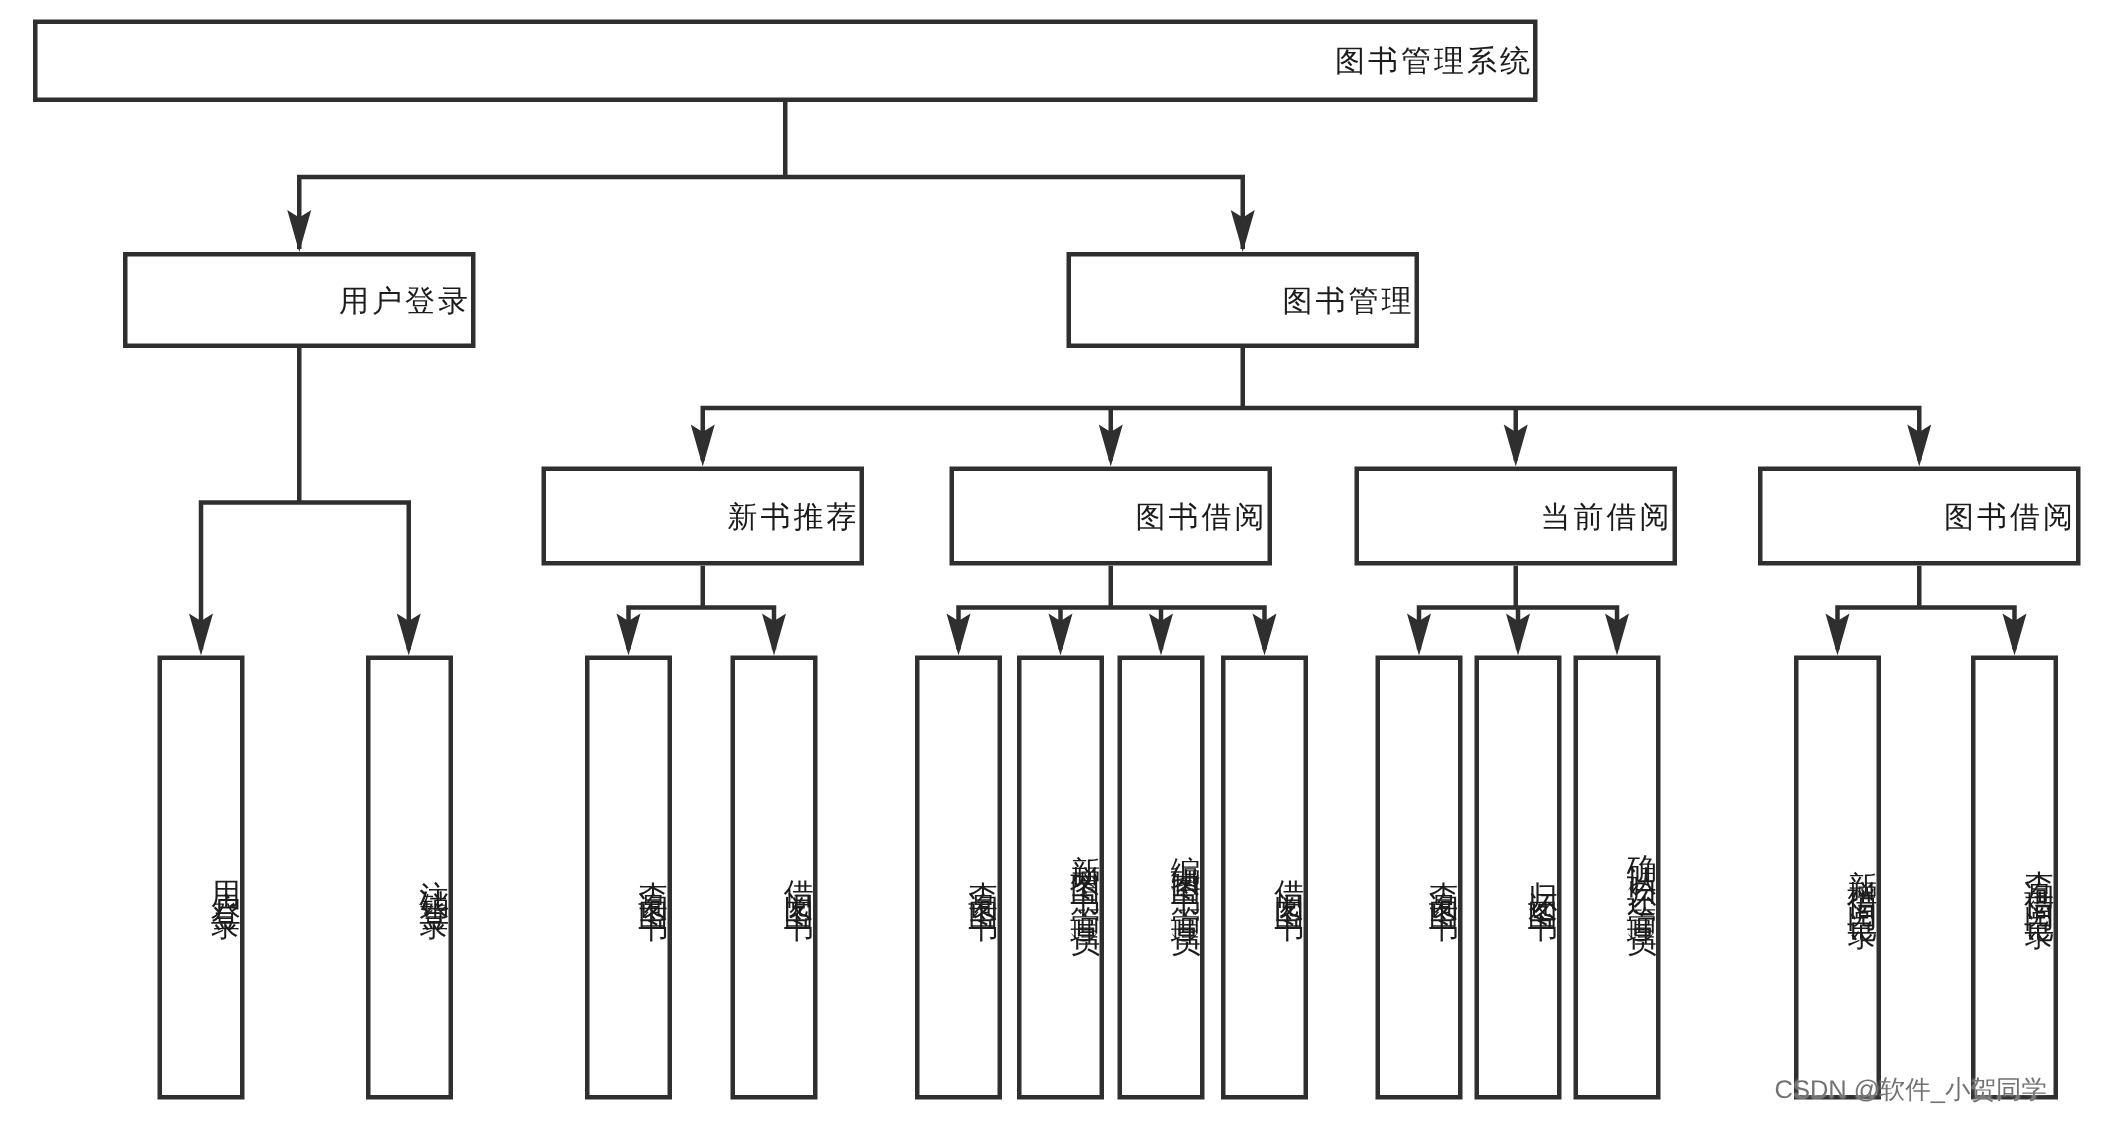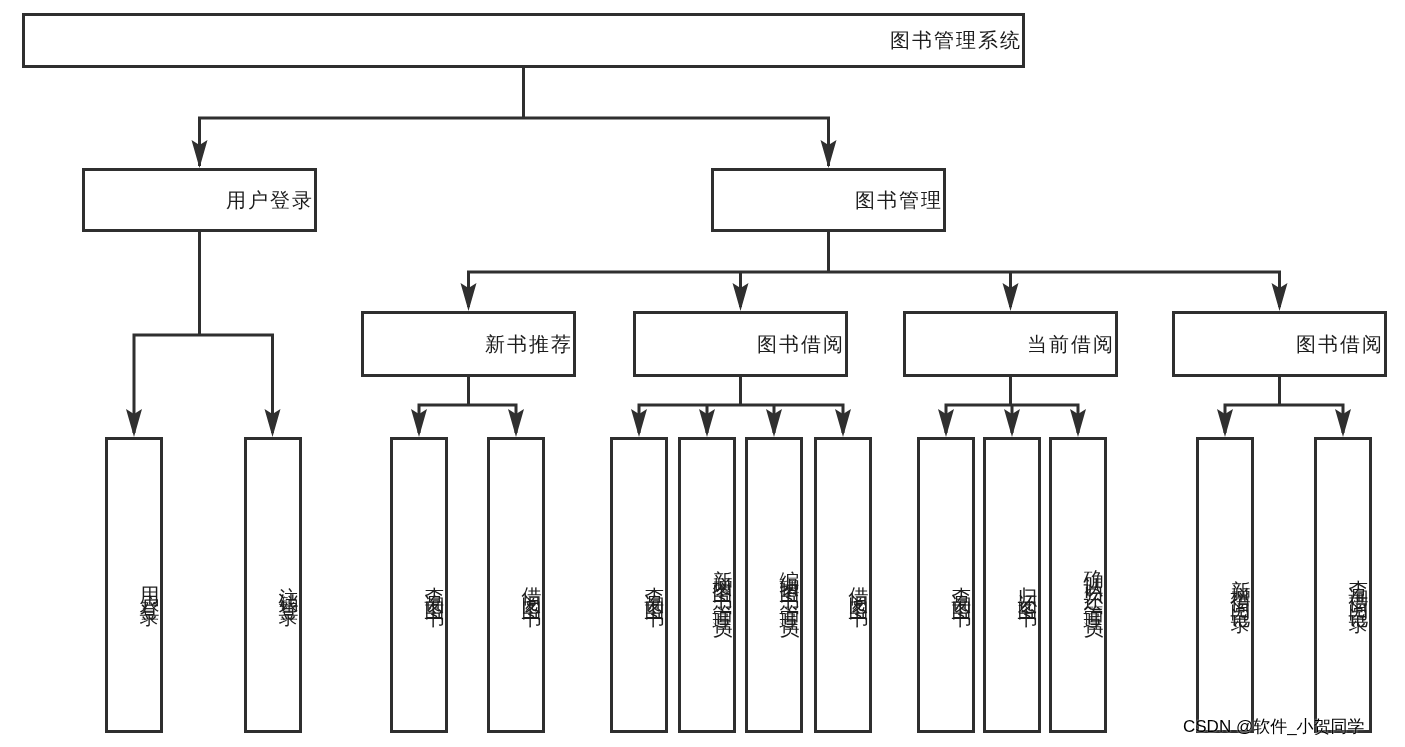--- a/index.html
+++ b/index.html
@@ -47,21 +47,21 @@
   }
   .leaf { top: 437px; width: 58px; height: 296px; }
   .lvl3 { top: 311px; width: 215px; height: 66px; }
   .lvl2 { top: 168px; width: 235px; height: 64px; }
   #watermark {
     position: absolute;
     left: 1183px;
     top: 715px;
     z-index: 3;
     font-size: 17px;
-    color: #000000;
+    color: #737373;
     text-shadow: 0 0 2px #ffffff;
     white-space: nowrap;
   }
 </style>
 </head>
 <body>
 
 <div id="canvas">
 
   <svg id="connectors" width="1405" height="747" viewBox="0 0 1405 747">

